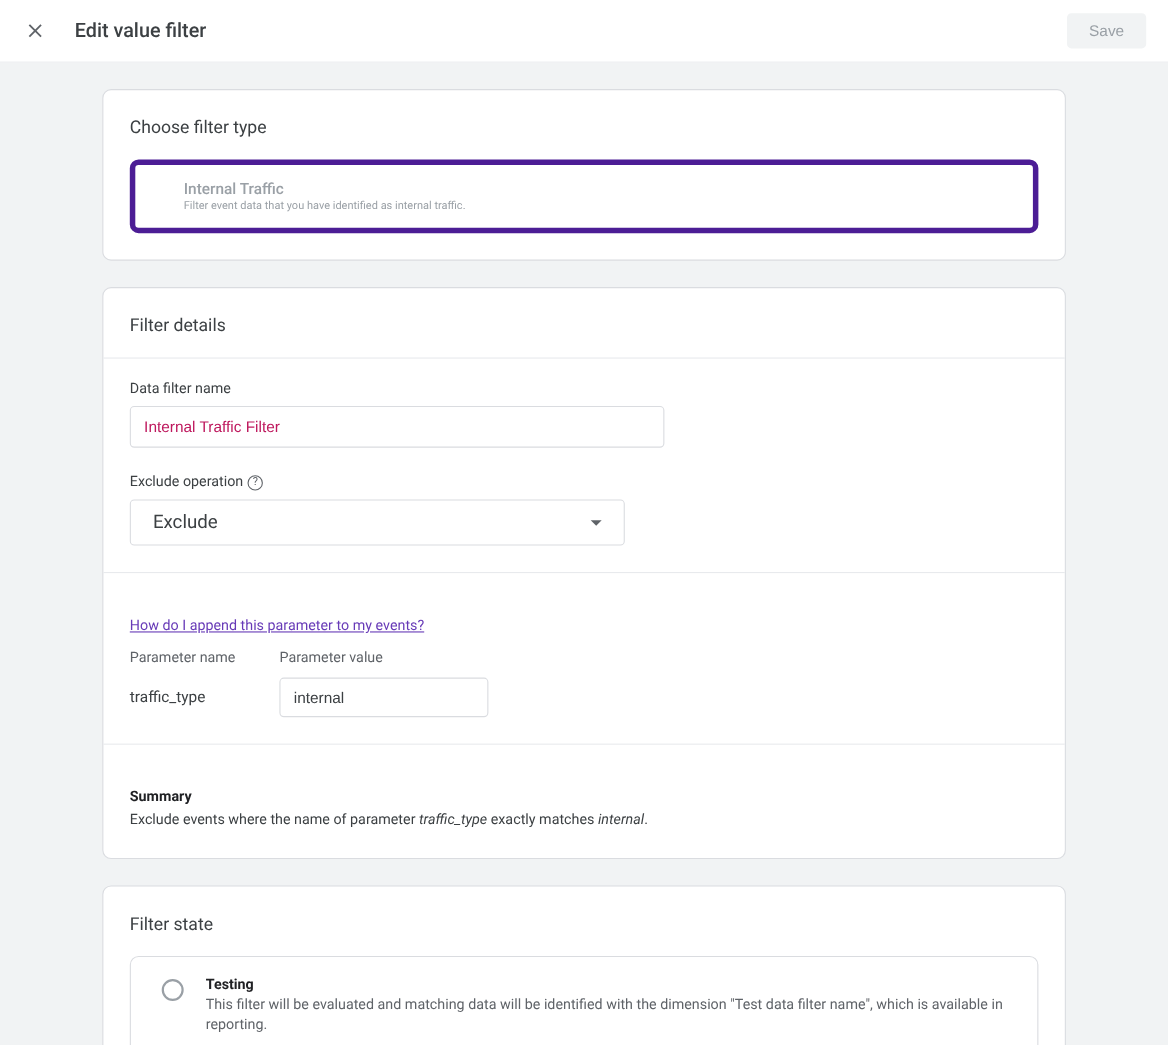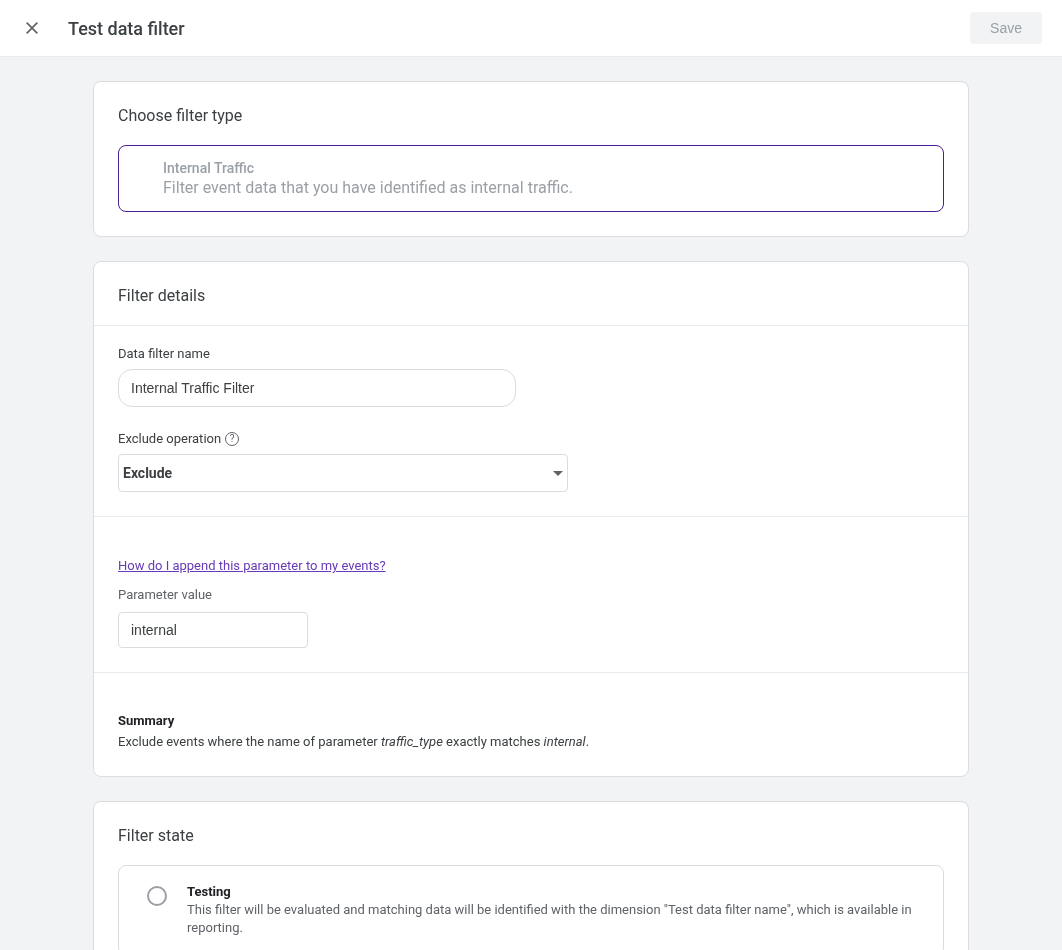--- a/index.html
+++ b/index.html
@@ -58,32 +58,32 @@
     .card-header {
       padding: 24px 24px 20px 24px;
       font-size: 16px;
       font-weight: 400;
       color: #3c4043;
     }
     .card-body {
       padding: 0 24px 24px 24px;
     }
     .filter-type-box {
-      border: 1px solid #4c1d95;
+      border: 5px solid #4c1d95;
       border-radius: 8px;
       padding: 14px 20px 14px 44px;
     }
     .filter-type-title {
       font-size: 14px;
       font-weight: 500;
       color: #9aa0a6;
       margin-bottom: 2px;
     }
     .filter-type-desc {
-      font-size: 16px;
+      font-size: 10px;
       color: #9aa0a6;
     }
     .details-body {
       border-top: 1px solid #e8eaed;
       padding: 20px 24px 24px 24px;
     }
     .field-label {
       font-size: 13px;
       color: #3c4043;
       margin-bottom: 8px;
@@ -96,45 +96,44 @@
       height: 14px;
       border: 1px solid #5f6368;
       border-radius: 50%;
       display: inline-flex;
       align-items: center;
       justify-content: center;
       font-size: 10px;
       color: #5f6368;
     }
     .text-input {
-      width: 398px;
+      width: 486px;
       padding: 10px 12px;
       border: 1px solid #dadce0;
-      border-radius: 14px;
-      font-size: 14px;
-      color: #404040;
+      border-radius: 4px;
+      font-size: 14px;
+      color: #be185d;
       outline: none;
     }
     .select-wrap {
       width: 450px;
       position: relative;
     }
     .select-input {
       width: 100%;
-      padding: 10px 4px;
+      padding: 10px 20px;
       border: 1px solid #dadce0;
       border-radius: 4px;
-      font-size: 14px;
+      font-size: 17px;
       color: #3c4043;
       background: #fff;
       cursor: pointer;
       display: flex;
       justify-content: space-between;
       align-items: center;
-      font-weight: bold;
     }
     .chevron {
       width: 0;
       height: 0;
       border-left: 5px solid transparent;
       border-right: 5px solid transparent;
       border-top: 5px solid #5f6368;
     }
     .field-group { margin-bottom: 24px; }
     .divider {
@@ -228,21 +227,21 @@
 </head>
 <body>
 
 <div class="header">
   <div class="close-btn">
     <svg viewBox="0 0 24 24" fill="none" stroke="currentColor" stroke-width="2.5">
       <line x1="4" y1="4" x2="20" y2="20"></line>
       <line x1="20" y1="4" x2="4" y2="20"></line>
     </svg>
   </div>
-  <div class="header-title">Test data filter</div>
+  <div class="header-title">Edit value filter</div>
   <button class="save-btn">Save</button>
 </div>
 
 <div class="content-area">
 
   <div class="card">
     <div class="card-header">Choose filter type</div>
     <div class="card-body">
       <div class="filter-type-box">
         <div class="filter-type-title">Internal Traffic</div>
@@ -271,20 +270,24 @@
             <span class="chevron"></span>
           </div>
         </div>
       </div>
 
       <div class="divider"></div>
 
       <a class="help-link">How do I append this parameter to my events?</a>
 
       <div class="param-row">
+        <div class="param-col">
+          <div class="param-label">Parameter name</div>
+          <div class="param-value-static">traffic_type</div>
+        </div>
         <div class="param-col">
           <div class="param-label">Parameter value</div>
           <input class="param-input" type="text" value="internal" style="">
         </div>
       </div>
 
       <div style="height:24px"></div>
       <div class="divider"></div>
 
       <div class="section-title">Summary</div>

